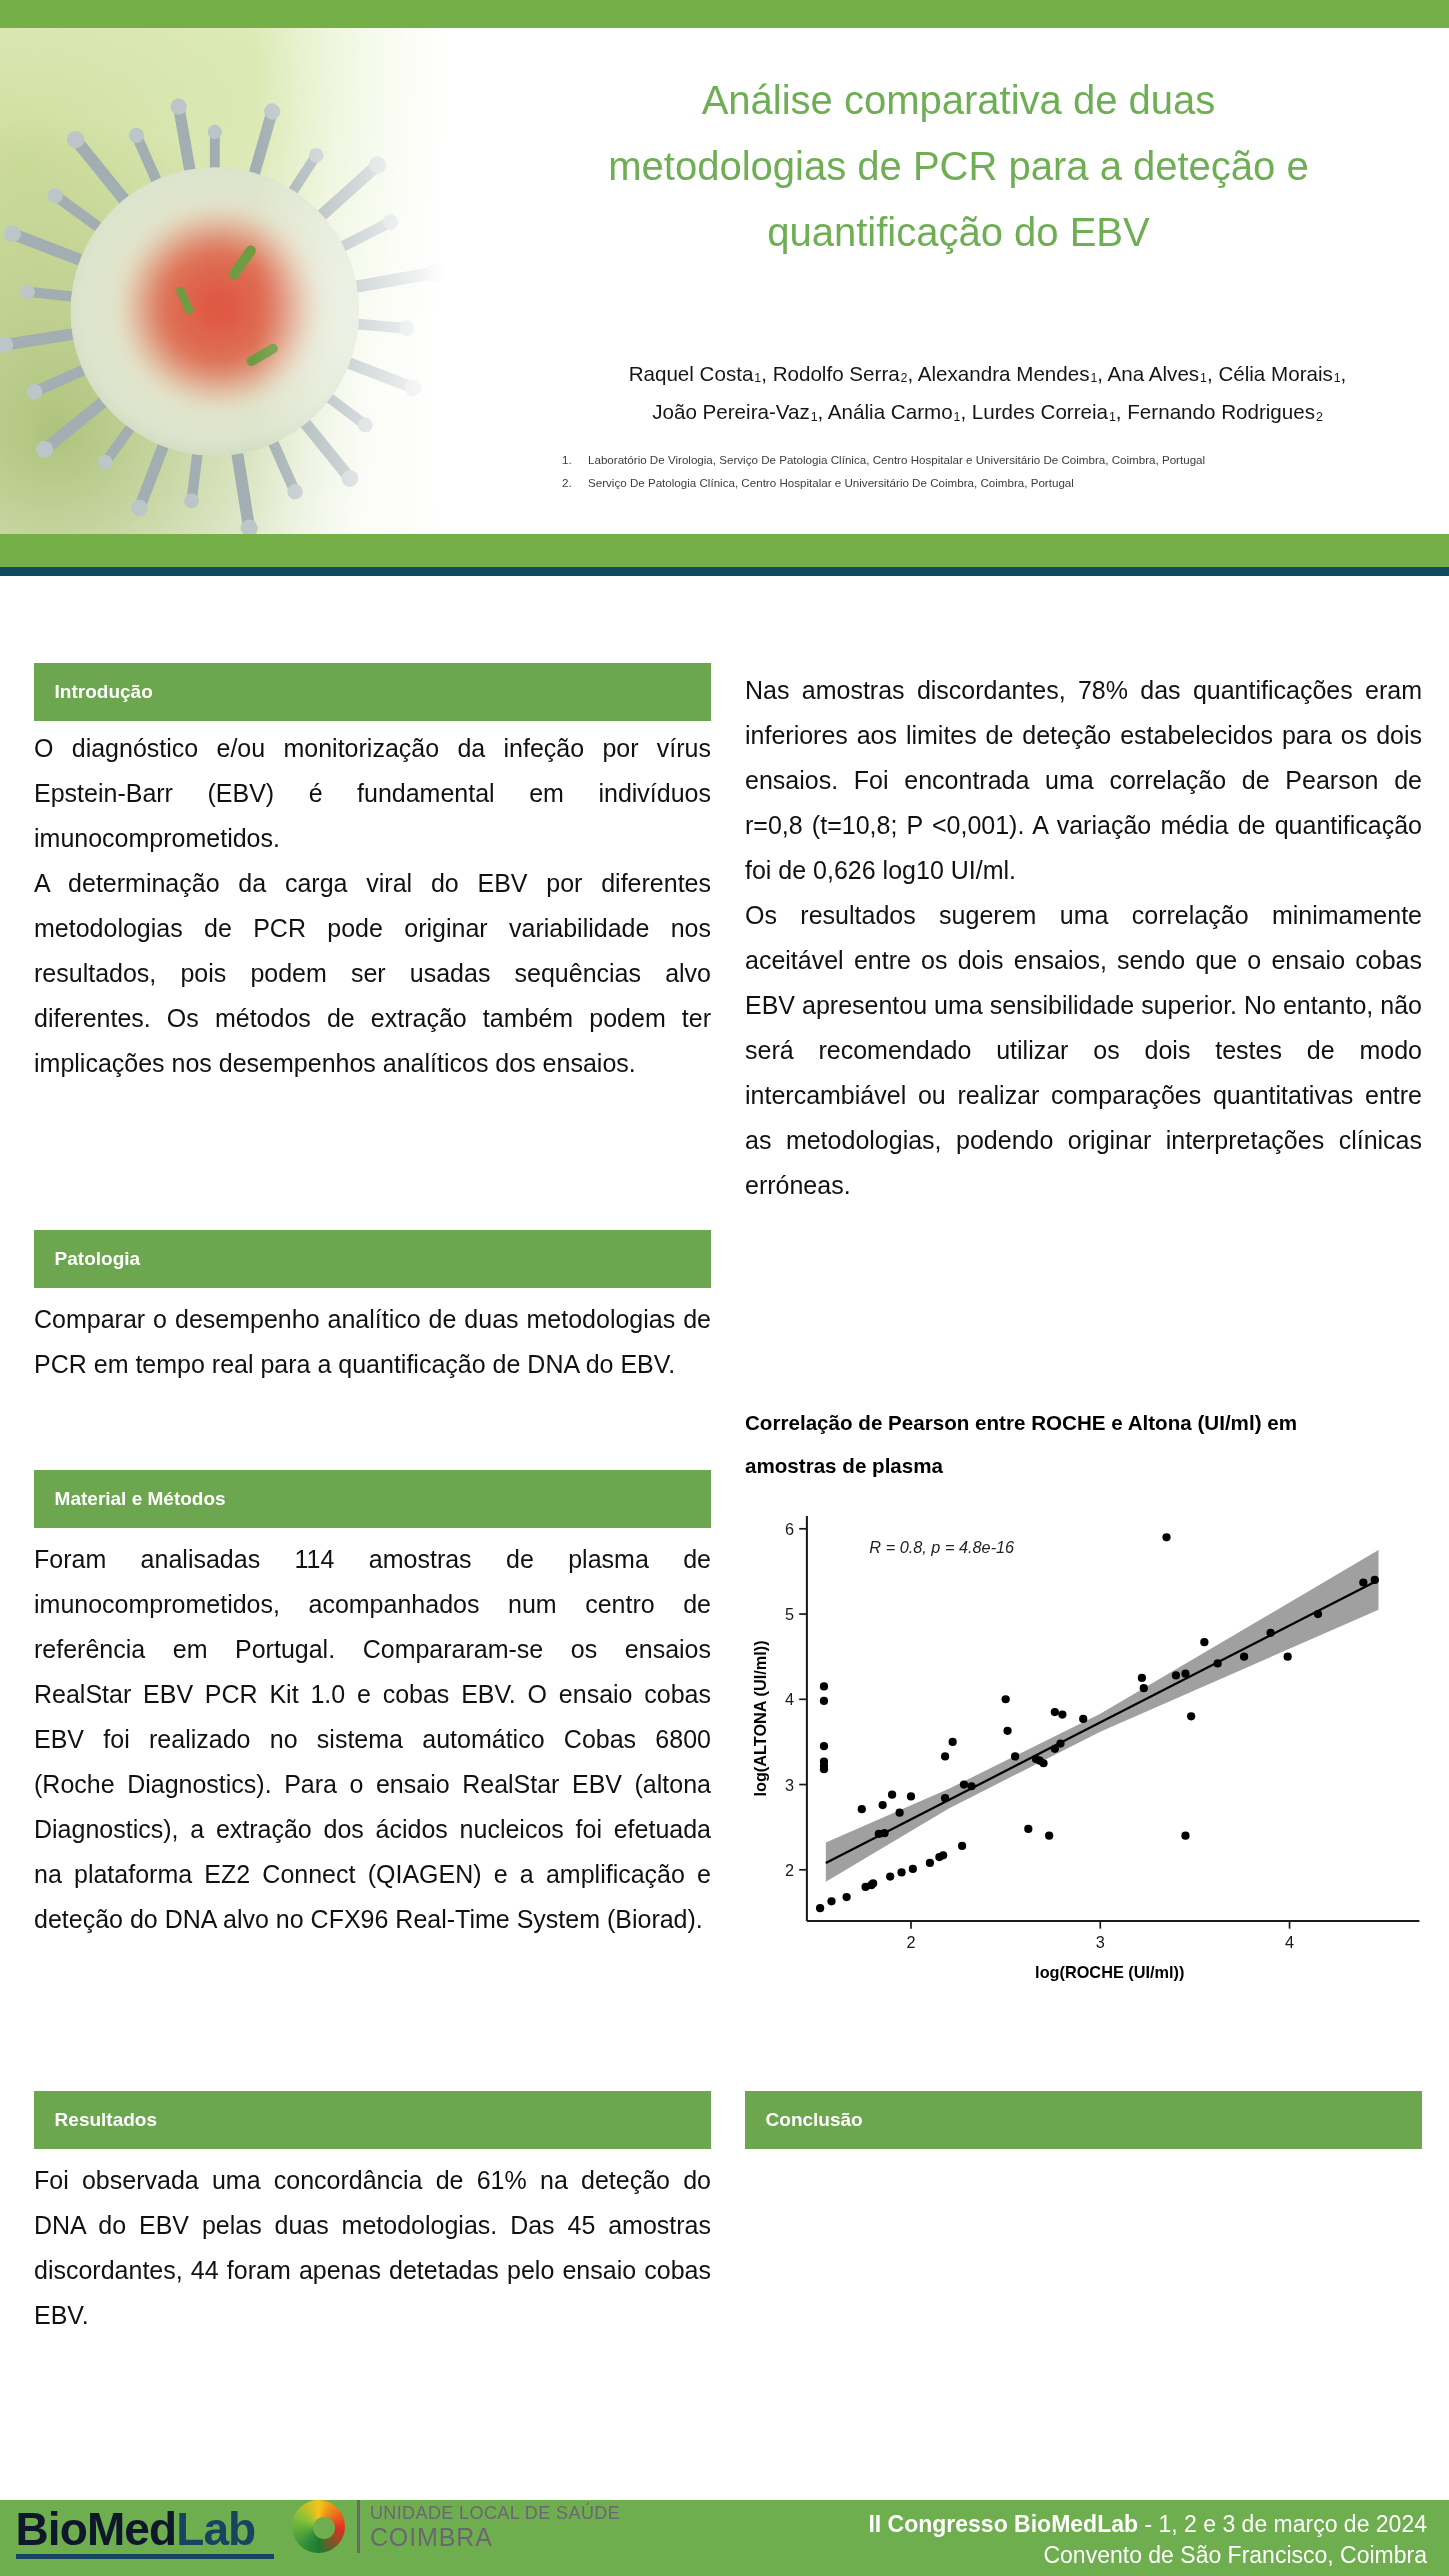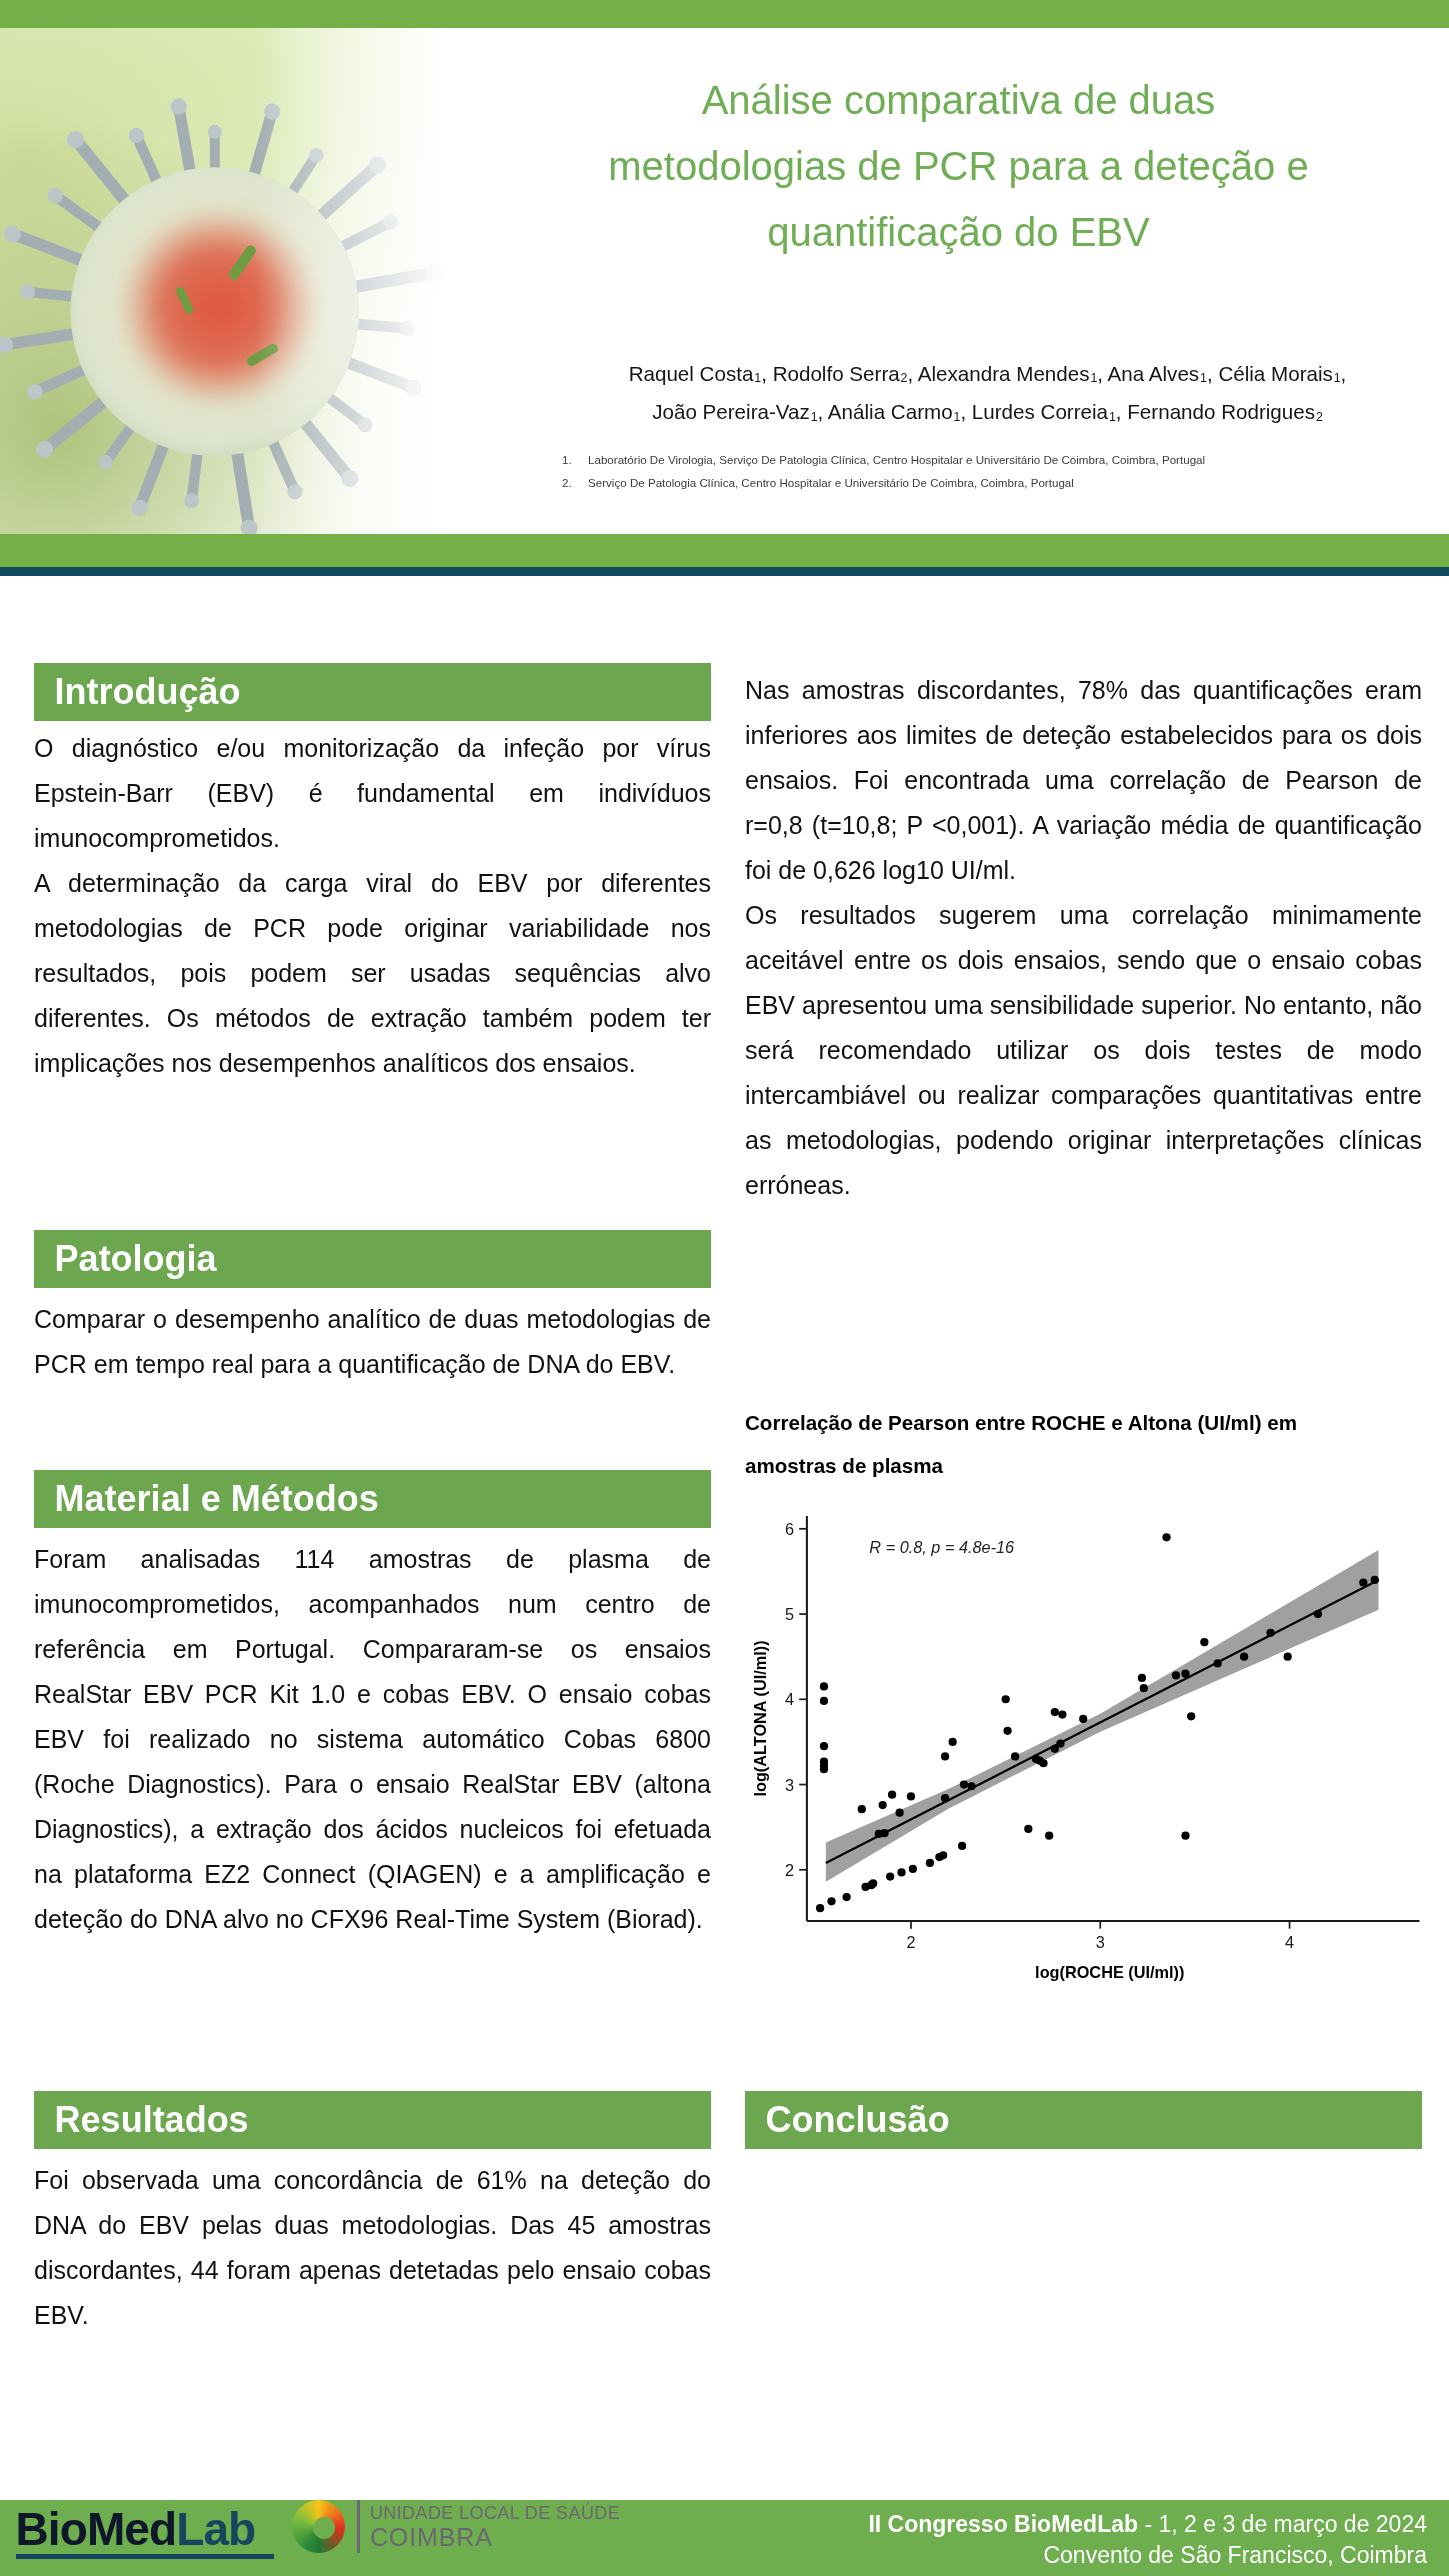--- a/index.html
+++ b/index.html
@@ -25,21 +25,21 @@
       font-size:20.6px;line-height:33px;color:#161616;}
   .supnum{font-size:0.60em;vertical-align:-0.12em;margin-left:0.9px;}
   .affiliations{position:absolute;left:562px;top:448px;width:867px;font-size:11.6px;
       line-height:23px;color:#3c3c3c;}
   .affil-row{display:flex;}
   .affil-num{width:26px;flex:none;}
 
   
   .sec-header{position:absolute;width:677px;height:58px;background:#6ca64e;display:flex;
       align-items:center;padding-left:20.6px;box-sizing:border-box;color:#ffffff;
-      font-size:36px;font-weight:700;}
+      font-size:19px;font-weight:700;}
   .body-text{position:absolute;width:677px;font-size:25px;line-height:45px;
       text-align:justify;color:#111111;}
   .body-text p{margin:0;}
   .left{left:34px;}
   .right{left:745px;}
 
   .chart-title{position:absolute;left:745px;top:1401px;width:677px;font-size:20.6px;
       font-weight:700;line-height:43px;color:#000000;}
   .chart-box{position:absolute;left:745px;top:1504px;width:678px;height:489px;}
   .chart-box svg{display:block;}

